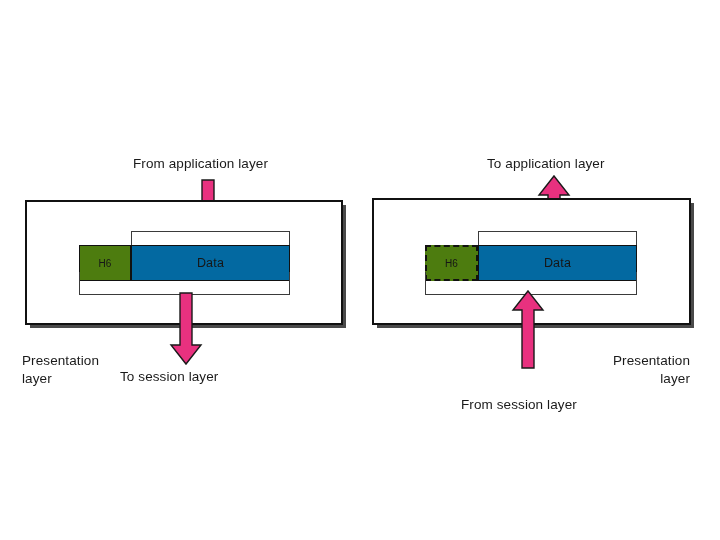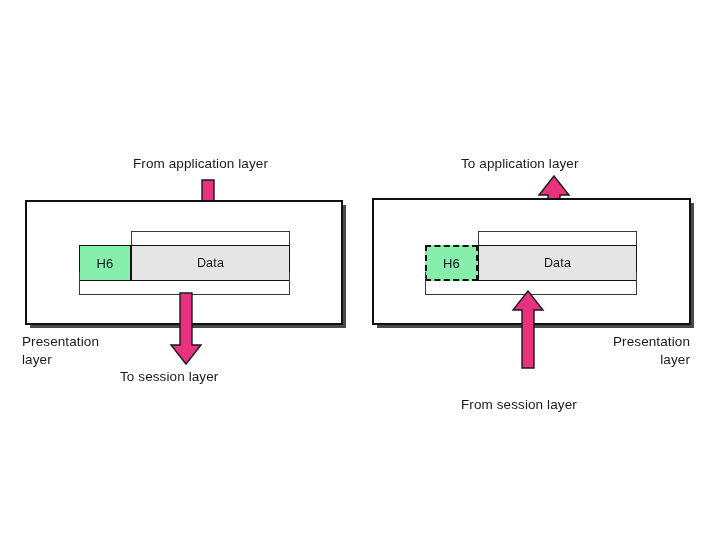--- a/index.html
+++ b/index.html
@@ -37,35 +37,35 @@
   }
 
   
   .pdu {
     position: absolute;
     display: flex;
     align-items: stretch;
     box-sizing: border-box;
   }
   .pdu-header {
-    background: #86efac;
+    background: #4d7c0f;
     border: 1.5px solid #111111;
     box-sizing: border-box;
     display: flex;
     align-items: center;
     justify-content: center;
-    font-size: 13px;
+    font-size: 10px;
     color: #161616;
     letter-spacing: .2px;
   }
   .pdu-header.dashed {
     border: 2px dashed #111111;
   }
   .pdu-data {
-    background: #e5e5e5;
+    background: #0369a1;
     border: 1.5px solid #111111;
     box-sizing: border-box;
     display: flex;
     align-items: center;
     justify-content: center;
     font-size: 12.5px;
     color: #161616;
     letter-spacing: .2px;
     flex: 1;
   }
@@ -95,21 +95,21 @@
 
   
   .caption {
     position: absolute;
     font-size: 13.5px;
     color: #1a1a1a;
     white-space: nowrap;
     line-height: 1.32;
     letter-spacing: .1px;
   }
-  .caption.multiline { white-space: normal; }
+  .caption.multiline { white-space: normal; margin-top: 19px; }
   .caption.right { text-align: right; }
 </style>
 </head>
 <body>
 
 <div id="stage">
 
   <div class="panel">
 
     <div class="caption" style="left:133px; top:155px;">From application layer</div>
@@ -140,21 +140,21 @@
     <div class="caption multiline" style="left:22px; top:333px; width:120px;">
       <div>Presentation</div>
       <div>layer</div>
     </div>
 
     <div class="caption" style="left:120px; top:368px;">To session layer</div>
   </div>
 
   <div class="panel">
 
-    <div class="caption" style="left:461px; top:155px;">To application layer</div>
+    <div class="caption" style="left:487px; top:155px;">To application layer</div>
 
     <div class="arrow" style="left:538px; top:176px;">
       <svg width="32" height="62" viewBox="0 0 32 62">
         <polygon points="16,0 31,19 22,19 22,61 10,61 10,19 1,19" fill="#e8317f" stroke="#1a1a1a" stroke-width="1.4" stroke-linejoin="miter"></polygon>
       </svg>
     </div>
 
     <div class="layer-box" style="left:372px; top:198px; width:319px; height:127px;"></div>
 
     <div class="bracket-down" style="left:478px; top:231px; width:159px; height:22px;"></div>

